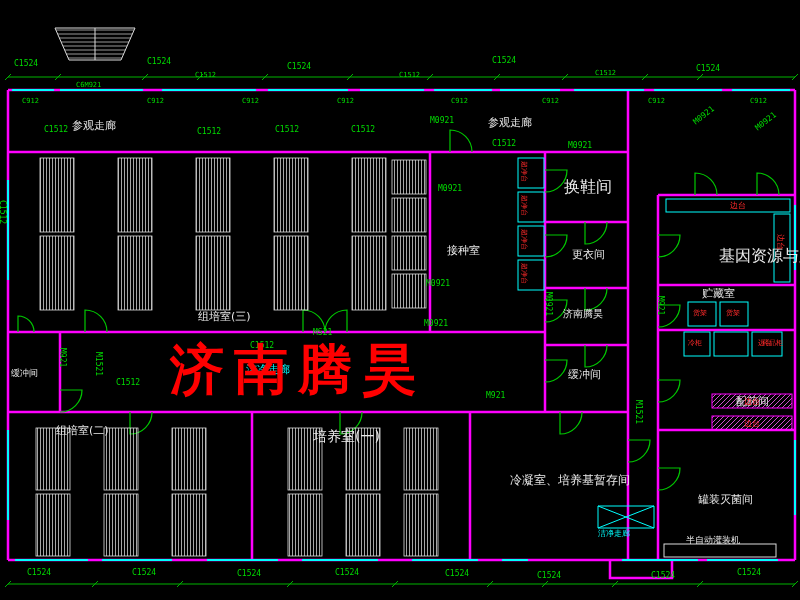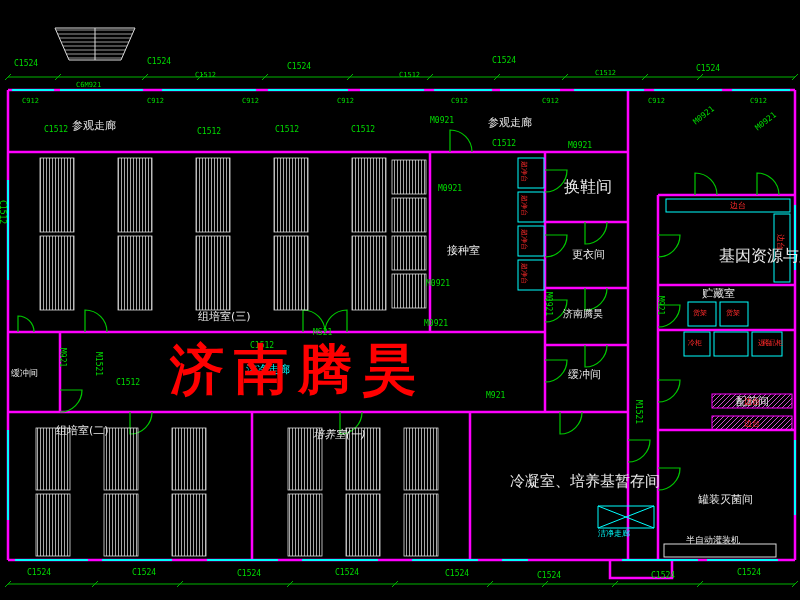--- a/index.html
+++ b/index.html
@@ -143,22 +143,22 @@
       <span class="lbl lbl-room" style="left: 72px; top: 120px; font-size: 11px; color: rgb(234, 234, 234);">参观走廊</span>
       <span class="lbl lbl-room" style="left: 488px; top: 117px; font-size: 11px; color: rgb(234, 234, 234);">参观走廊</span>
       <span class="lbl lbl-room" style="left: 564px; top: 179px; font-size: 16px; color: rgb(234, 234, 234);">换鞋间</span>
       <span class="lbl lbl-room" style="left: 447px; top: 245px; font-size: 11px; color: rgb(234, 234, 234);">接种室</span>
       <span class="lbl lbl-room" style="left: 572px; top: 249px; font-size: 11px; color: rgb(234, 234, 234);">更衣间</span>
       <span class="lbl lbl-room" style="left: 563px; top: 309px; font-size: 10px; color: rgb(234, 234, 234);">济南腾昊</span>
       <span class="lbl lbl-room" style="left: 568px; top: 369px; font-size: 11px; color: rgb(234, 234, 234);">缓冲间</span>
       <span class="lbl lbl-room" style="left: 11px; top: 369px; font-size: 9px; color: rgb(234, 234, 234);">缓冲间</span>
       <span class="lbl lbl-room" style="left: 198px; top: 311px; font-size: 11px; color: rgb(234, 234, 234);">组培室(三)</span>
       <span class="lbl lbl-room" style="left: 56px; top: 425px; font-size: 11px; color: rgb(234, 234, 234);">组培室(二)</span>
-      <span class="lbl lbl-room" style="left: 313px; top: 429px; font-size: 11px; color: rgb(234, 234, 234); font-style: italic;">培养室(一)</span>
-      <span class="lbl lbl-room" style="left: 510px; top: 474px; font-size: 15px; color: rgb(234, 234, 234);">冷凝室、培养基暂存间</span>
+      <span class="lbl lbl-room" style="left: 313px; top: 429px; font-size: 14px; color: rgb(234, 234, 234);">培养室(一)</span>
+      <span class="lbl lbl-room" style="left: 510px; top: 474px; font-size: 12px; color: rgb(234, 234, 234);">冷凝室、培养基暂存间</span>
       <span class="lbl lbl-room" style="left: 719px; top: 248px; font-size: 16px; color: rgb(234, 234, 234);">基因资源与脱毒检测室</span>
       <span class="lbl lbl-room" style="left: 702px; top: 288px; font-size: 11px; color: rgb(234, 234, 234);">贮藏室</span>
       <span class="lbl lbl-room" style="left: 736px; top: 372px; font-size: 11px; color: rgb(234, 234, 234); margin-top: 24px;">配药间</span>
       <span class="lbl lbl-room" style="left: 698px; top: 494px; font-size: 11px; color: rgb(234, 234, 234);">罐装灭菌间</span>
       <span class="lbl lbl-room" style="left: 686px; top: 536px; font-size: 9px; color: rgb(234, 234, 234);">半自动灌装机</span>
       <span class="lbl lbl-room" style="left: 246px; top: 364px; font-size: 11px; color: rgb(0, 255, 255); text-align: center;">洁净走廊</span>
       <span class="lbl lbl-room" style="left: 598px; top: 530px; font-size: 8px; color: rgb(0, 255, 255);">洁净走廊</span>
       <span class="lbl lbl-code" style="left: 14px; top: 60px; font-size: 8px; color: rgb(0, 220, 0);">C1524</span>
       <span class="lbl lbl-code" style="left: 76px; top: 82px; font-size: 7px; color: rgb(0, 220, 0);">C6M921</span>
       <span class="lbl lbl-code" style="left: 147px; top: 58px; font-size: 8px; color: rgb(0, 220, 0);">C1524</span>

